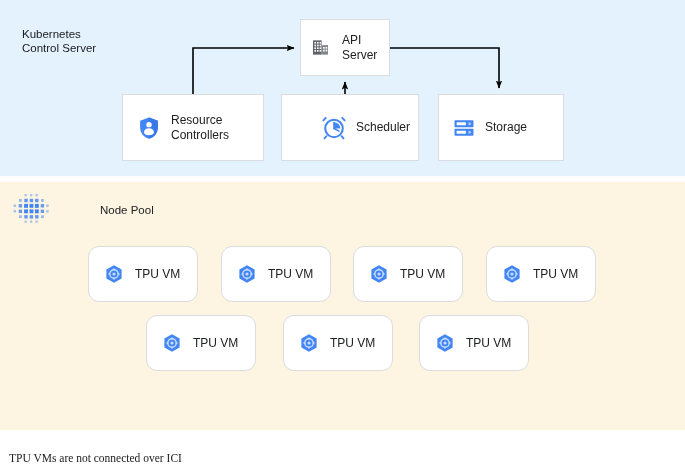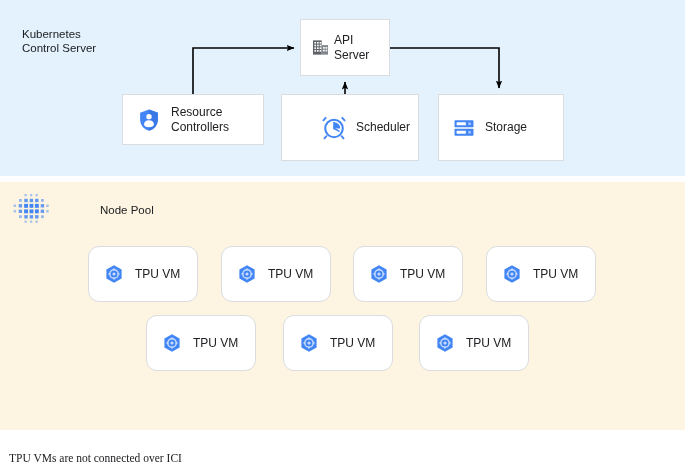--- a/index.html
+++ b/index.html
@@ -74,22 +74,22 @@
     line-height: 14.5px;
     color: #202124;
     white-space: pre-line;
   }
   .node-icon {
     flex: 0 0 auto;
     display: block;
   }
 
   
-  #box-api-server   { left: 300px; top: 19px;  width: 90px;  height: 57px;  justify-content: flex-start; padding-left: 10px; gap: 4px;}
-  #box-resource-ctl { left: 122px; top: 94px;  width: 142px; height: 51px; justify-content: flex-start; padding-left: 13px;}
+  #box-api-server   { left: 300px; top: 19px;  width: 90px;  height: 57px;  justify-content: flex-start; padding-left: 10px; gap: 12px;}
+  #box-resource-ctl { left: 122px; top: 94px;  width: 142px; height: 67px; justify-content: flex-start; padding-left: 13px;}
   #box-scheduler    { left: 281px; top: 94px;  width: 138px; height: 67px; justify-content: flex-end; padding-left: 8px;}
   #box-storage      { left: 438px; top: 94px;  width: 126px; height: 67px; justify-content: flex-start; padding-left: 13px;}
 
   
   .tpu-box {
     width: 110px;
     height: 56px;
     justify-content: flex-start;
     padding-left: 14px;
     gap: 10px;

